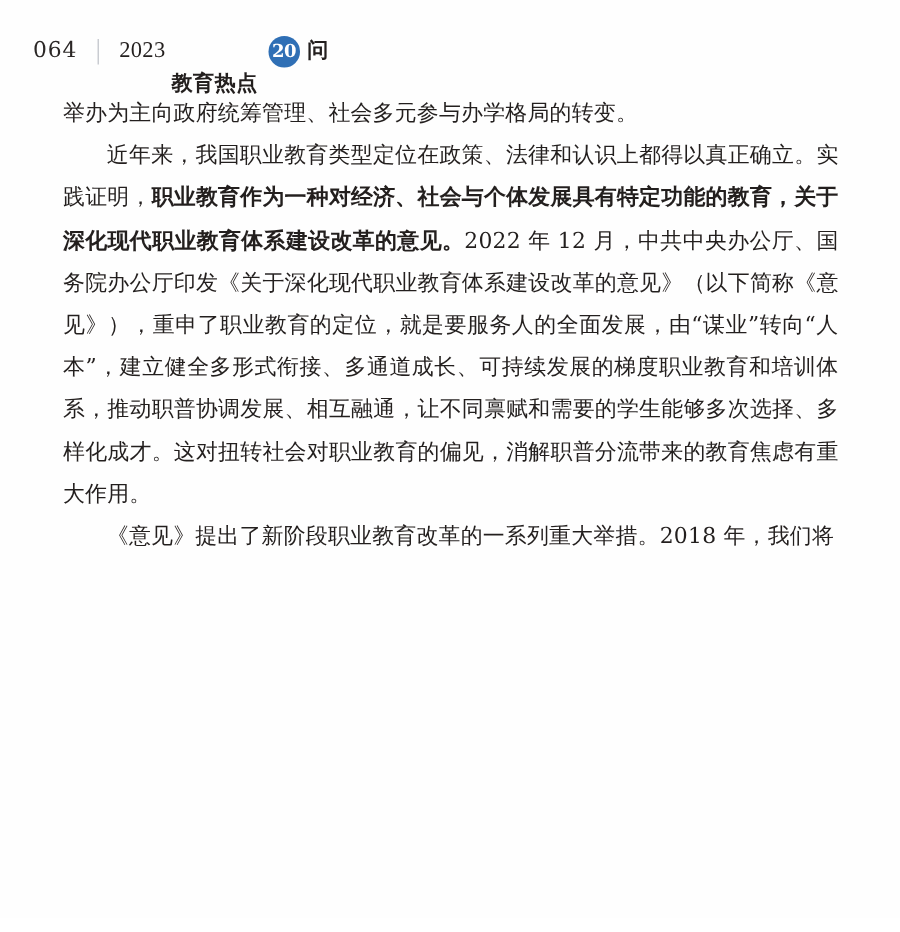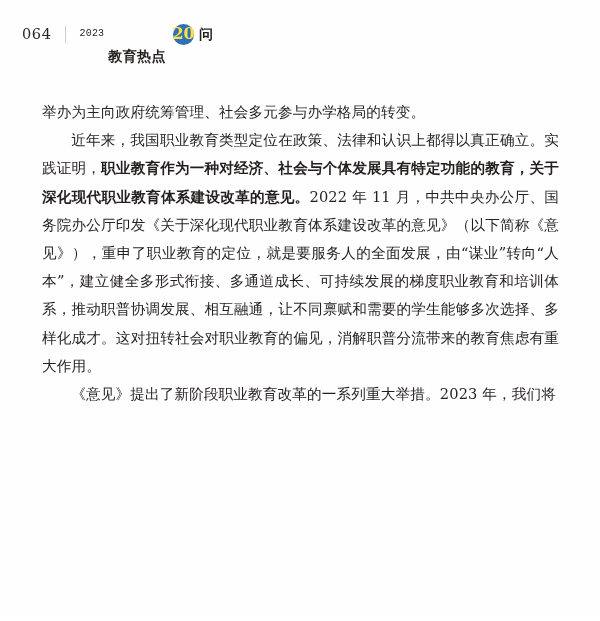--- a/index.html
+++ b/index.html
@@ -46,62 +46,61 @@
     margin: 0 13px 0 14px;
   }
   .header-title {
     display: flex;
     align-items: center;
     font-size: 14px;
     color: #231f1e;
     line-height: 1;
   }
   .header-year {
-    font-family: Liberation Mono, monospace;
-    font-size: 10px;
+    font-family: Liberation Serif, serif;
+    font-size: 15px;
     letter-spacing: 0.2px;
     margin-right: 4px;
     text-align: center;
   }
   .header-topic {
     font-family: "DejaVu Serif", "Liberation Serif", serif;
     font-weight: bold;
     font-size: 14px;
     letter-spacing: 0.4px;
     margin-top: 44px;
   }
   .badge {
     display: inline-flex;
     align-items: center;
     justify-content: center;
     width: 21px;
     height: 21px;
     border-radius: 50%;
     background: #2f6fb5;
-    color: #fde047;
+    color: #ffffff;
     font-family: "DejaVu Serif", "Liberation Serif", serif;
     font-weight: bold;
-    font-size: 16px;
+    font-size: 12px;
     line-height: 1;
     margin: 0 5px 0 7px;
     letter-spacing: -0.2px;
   }
   .header-suffix {
     font-family: "DejaVu Serif", "Liberation Serif", serif;
     font-weight: bold;
     font-size: 14px;
   }
 
   
   .body {
     position: absolute;
     left: 42px;
     top: 62px;
     width: 517px;
-    margin-top: 36px;
   }
   p.para {
     margin: 0;
     font-size: 14.6px;
     line-height: 28.2px;
     text-align: justify;
     text-justify: inter-ideograph;
     letter-spacing: 0.15px;
     color: #231f1e;
     text-indent: 0;
@@ -135,19 +134,19 @@
       <span class="header-suffix">问</span>
     </span>
   </div>
 
   <div class="body">
 
     <p class="para">举办为主向政府统筹管理、社会多元参与办学格局的转变。</p>
 
 
 
-    <p class="para indent"><span>近年来，我国职业教育类型定位在政策、法律和认识上都得以真正确立。实践证明，</span><span class="em-bold">职业教育作为一种对经济、社会与个体发展具有特定功能的教育，关于深化现代职业教育体系建设改革的意见。</span><span>2022 年 11 月，中共中央办公厅、国务院办公厅印发《关于深化现代职业教育体系建设改革的意见》（以下简称《意见》），重申了职业教育的定位，就是要服务人的全面发展，由“谋业”转向“人本”，建立健全多形式衔接、多通道成长、可持续发展的梯度职业教育和培训体系，推动职普协调发展、相互融通，让不同禀赋和需要的学生能够多次选择、多样化成才。这对扭转社会对职业教育的偏见，消解职普分流带来的教育焦虑有重大作用。</span></p>
+    <p class="para indent"><span>近年来，我国职业教育类型定位在政策、法律和认识上都得以真正确立。实践证明，</span><span class="em-bold">职业教育作为一种对经济、社会与个体发展具有特定功能的教育，关于深化现代职业教育体系建设改革的意见。</span><span>2022 年 12 月，中共中央办公厅、国务院办公厅印发《关于深化现代职业教育体系建设改革的意见》（以下简称《意见》），重申了职业教育的定位，就是要服务人的全面发展，由“谋业”转向“人本”，建立健全多形式衔接、多通道成长、可持续发展的梯度职业教育和培训体系，推动职普协调发展、相互融通，让不同禀赋和需要的学生能够多次选择、多样化成才。这对扭转社会对职业教育的偏见，消解职普分流带来的教育焦虑有重大作用。</span></p>
 
-    <p class="para indent">《意见》提出了新阶段职业教育改革的一系列重大举措。2023 年，我们将</p>
+    <p class="para indent">《意见》提出了新阶段职业教育改革的一系列重大举措。2018 年，我们将</p>
 
   </div>
 
 </div>
 
 </body></html>

